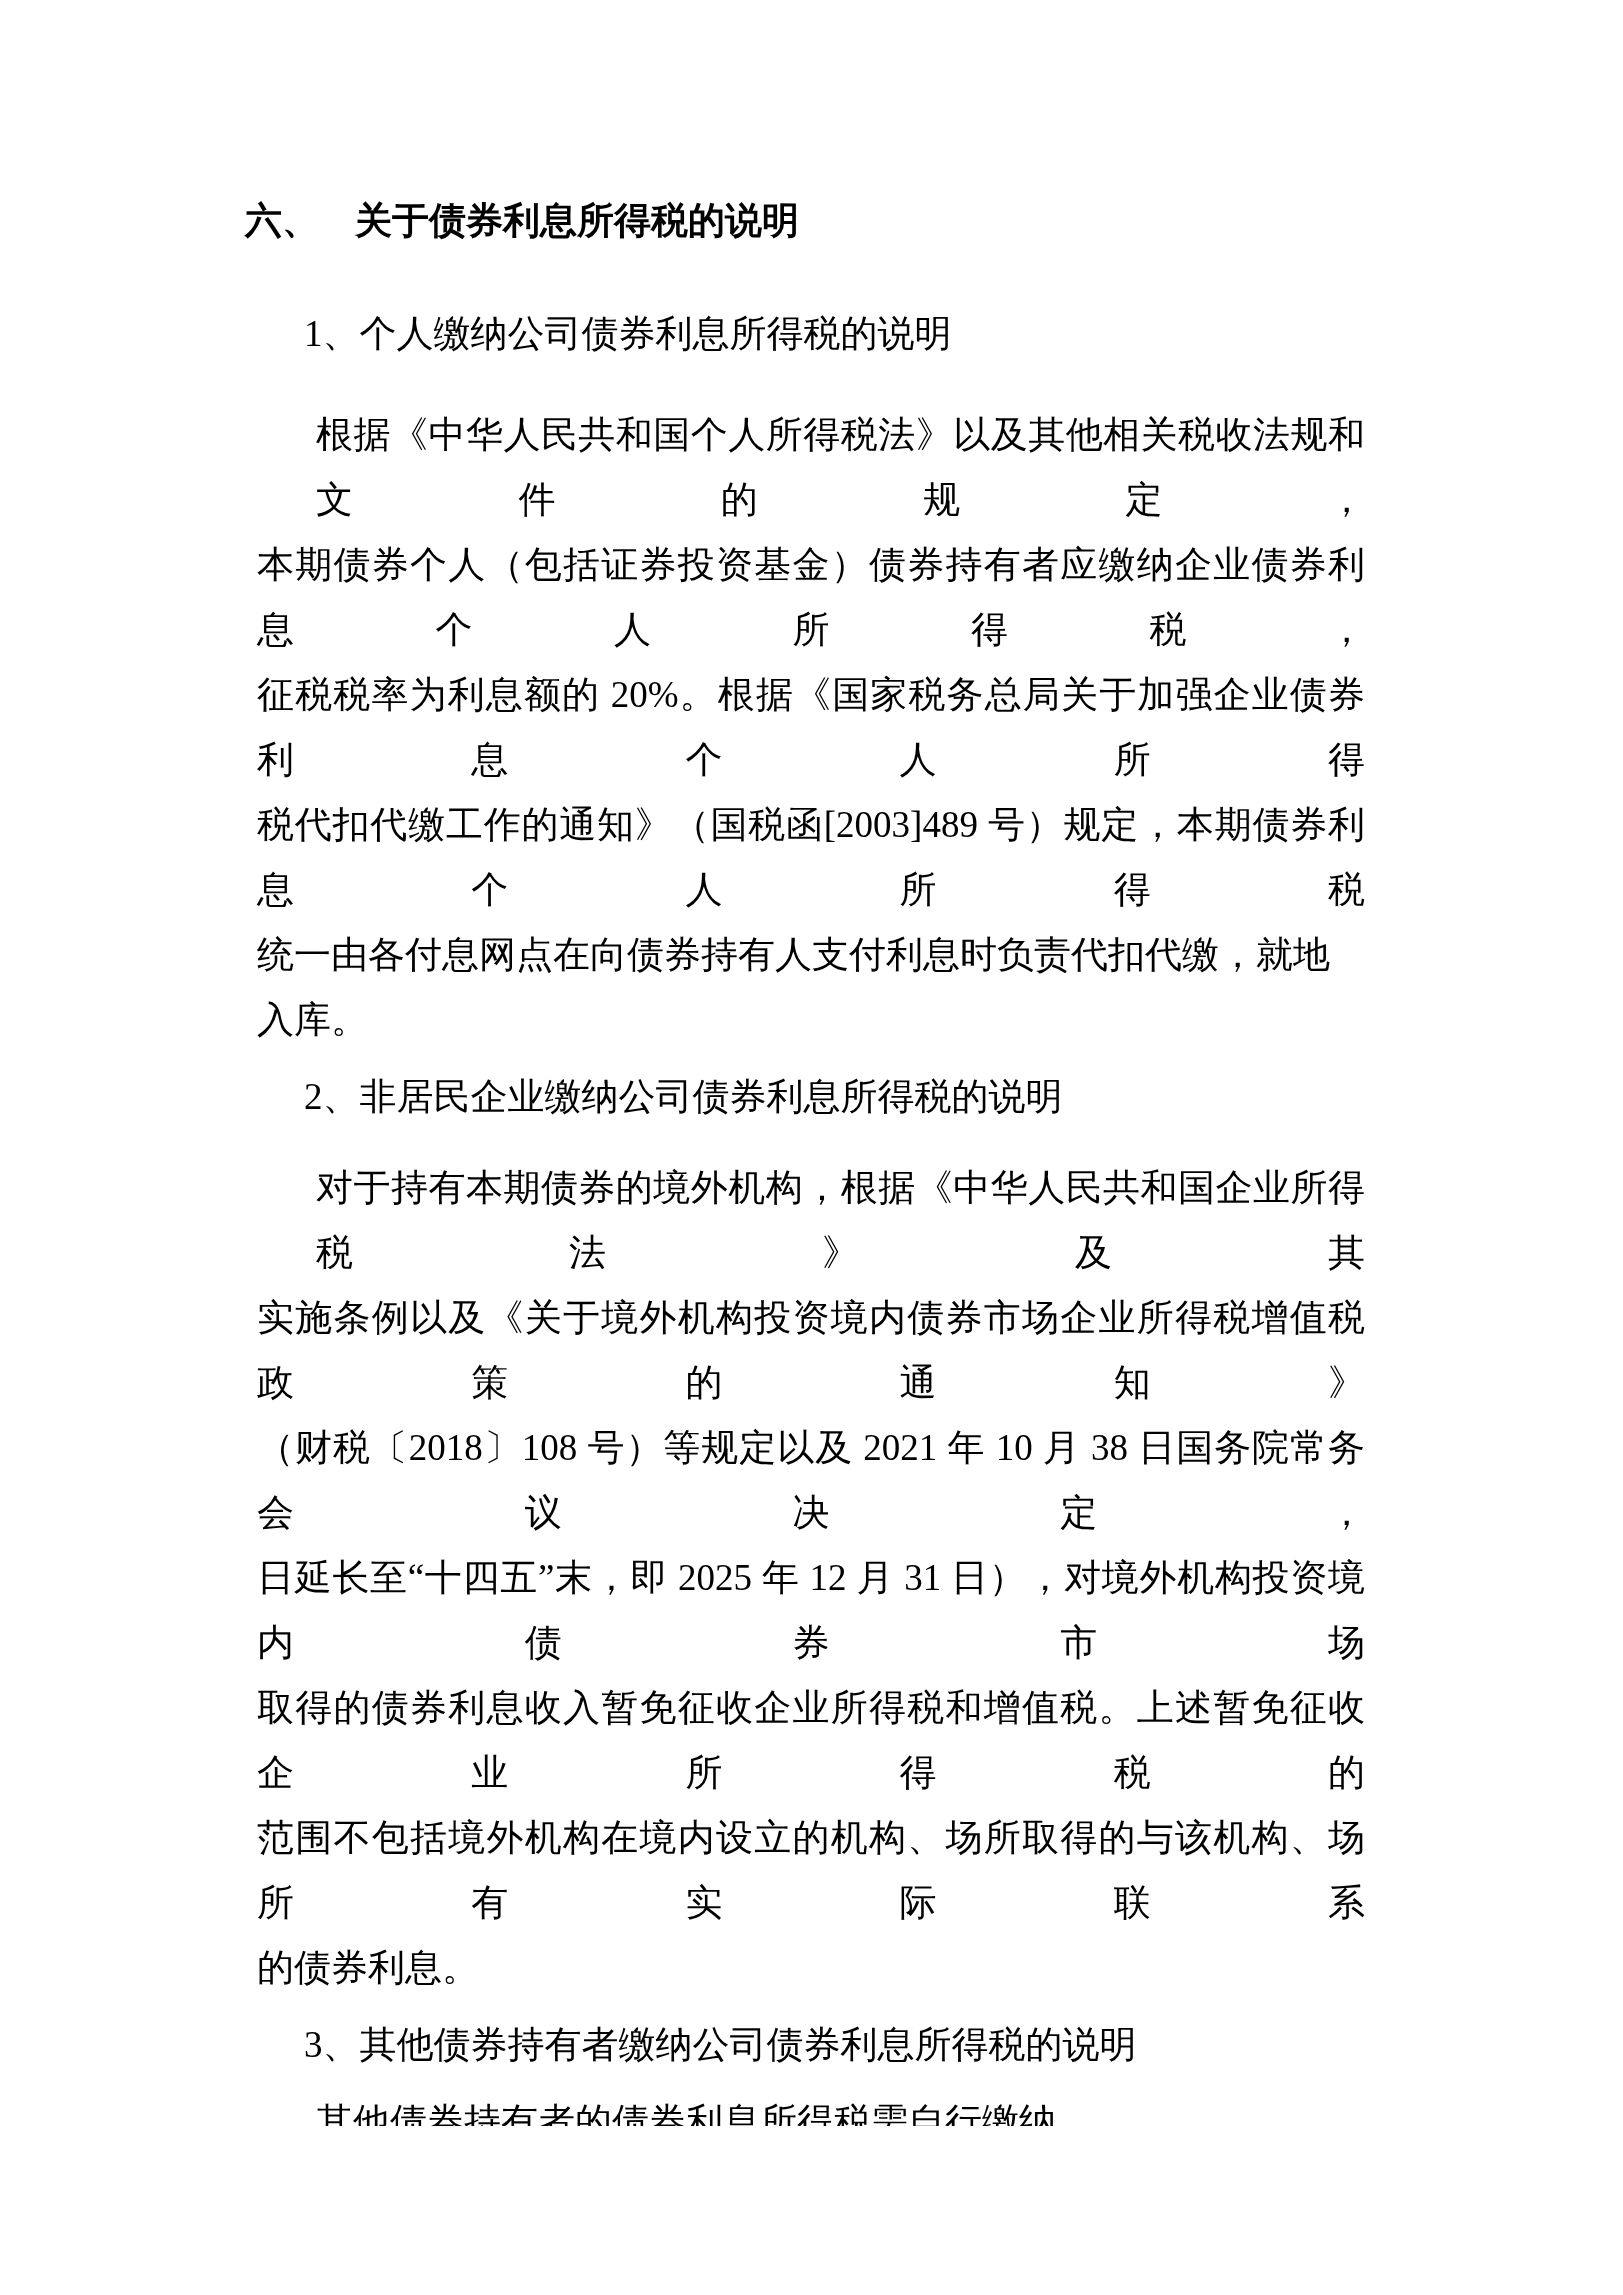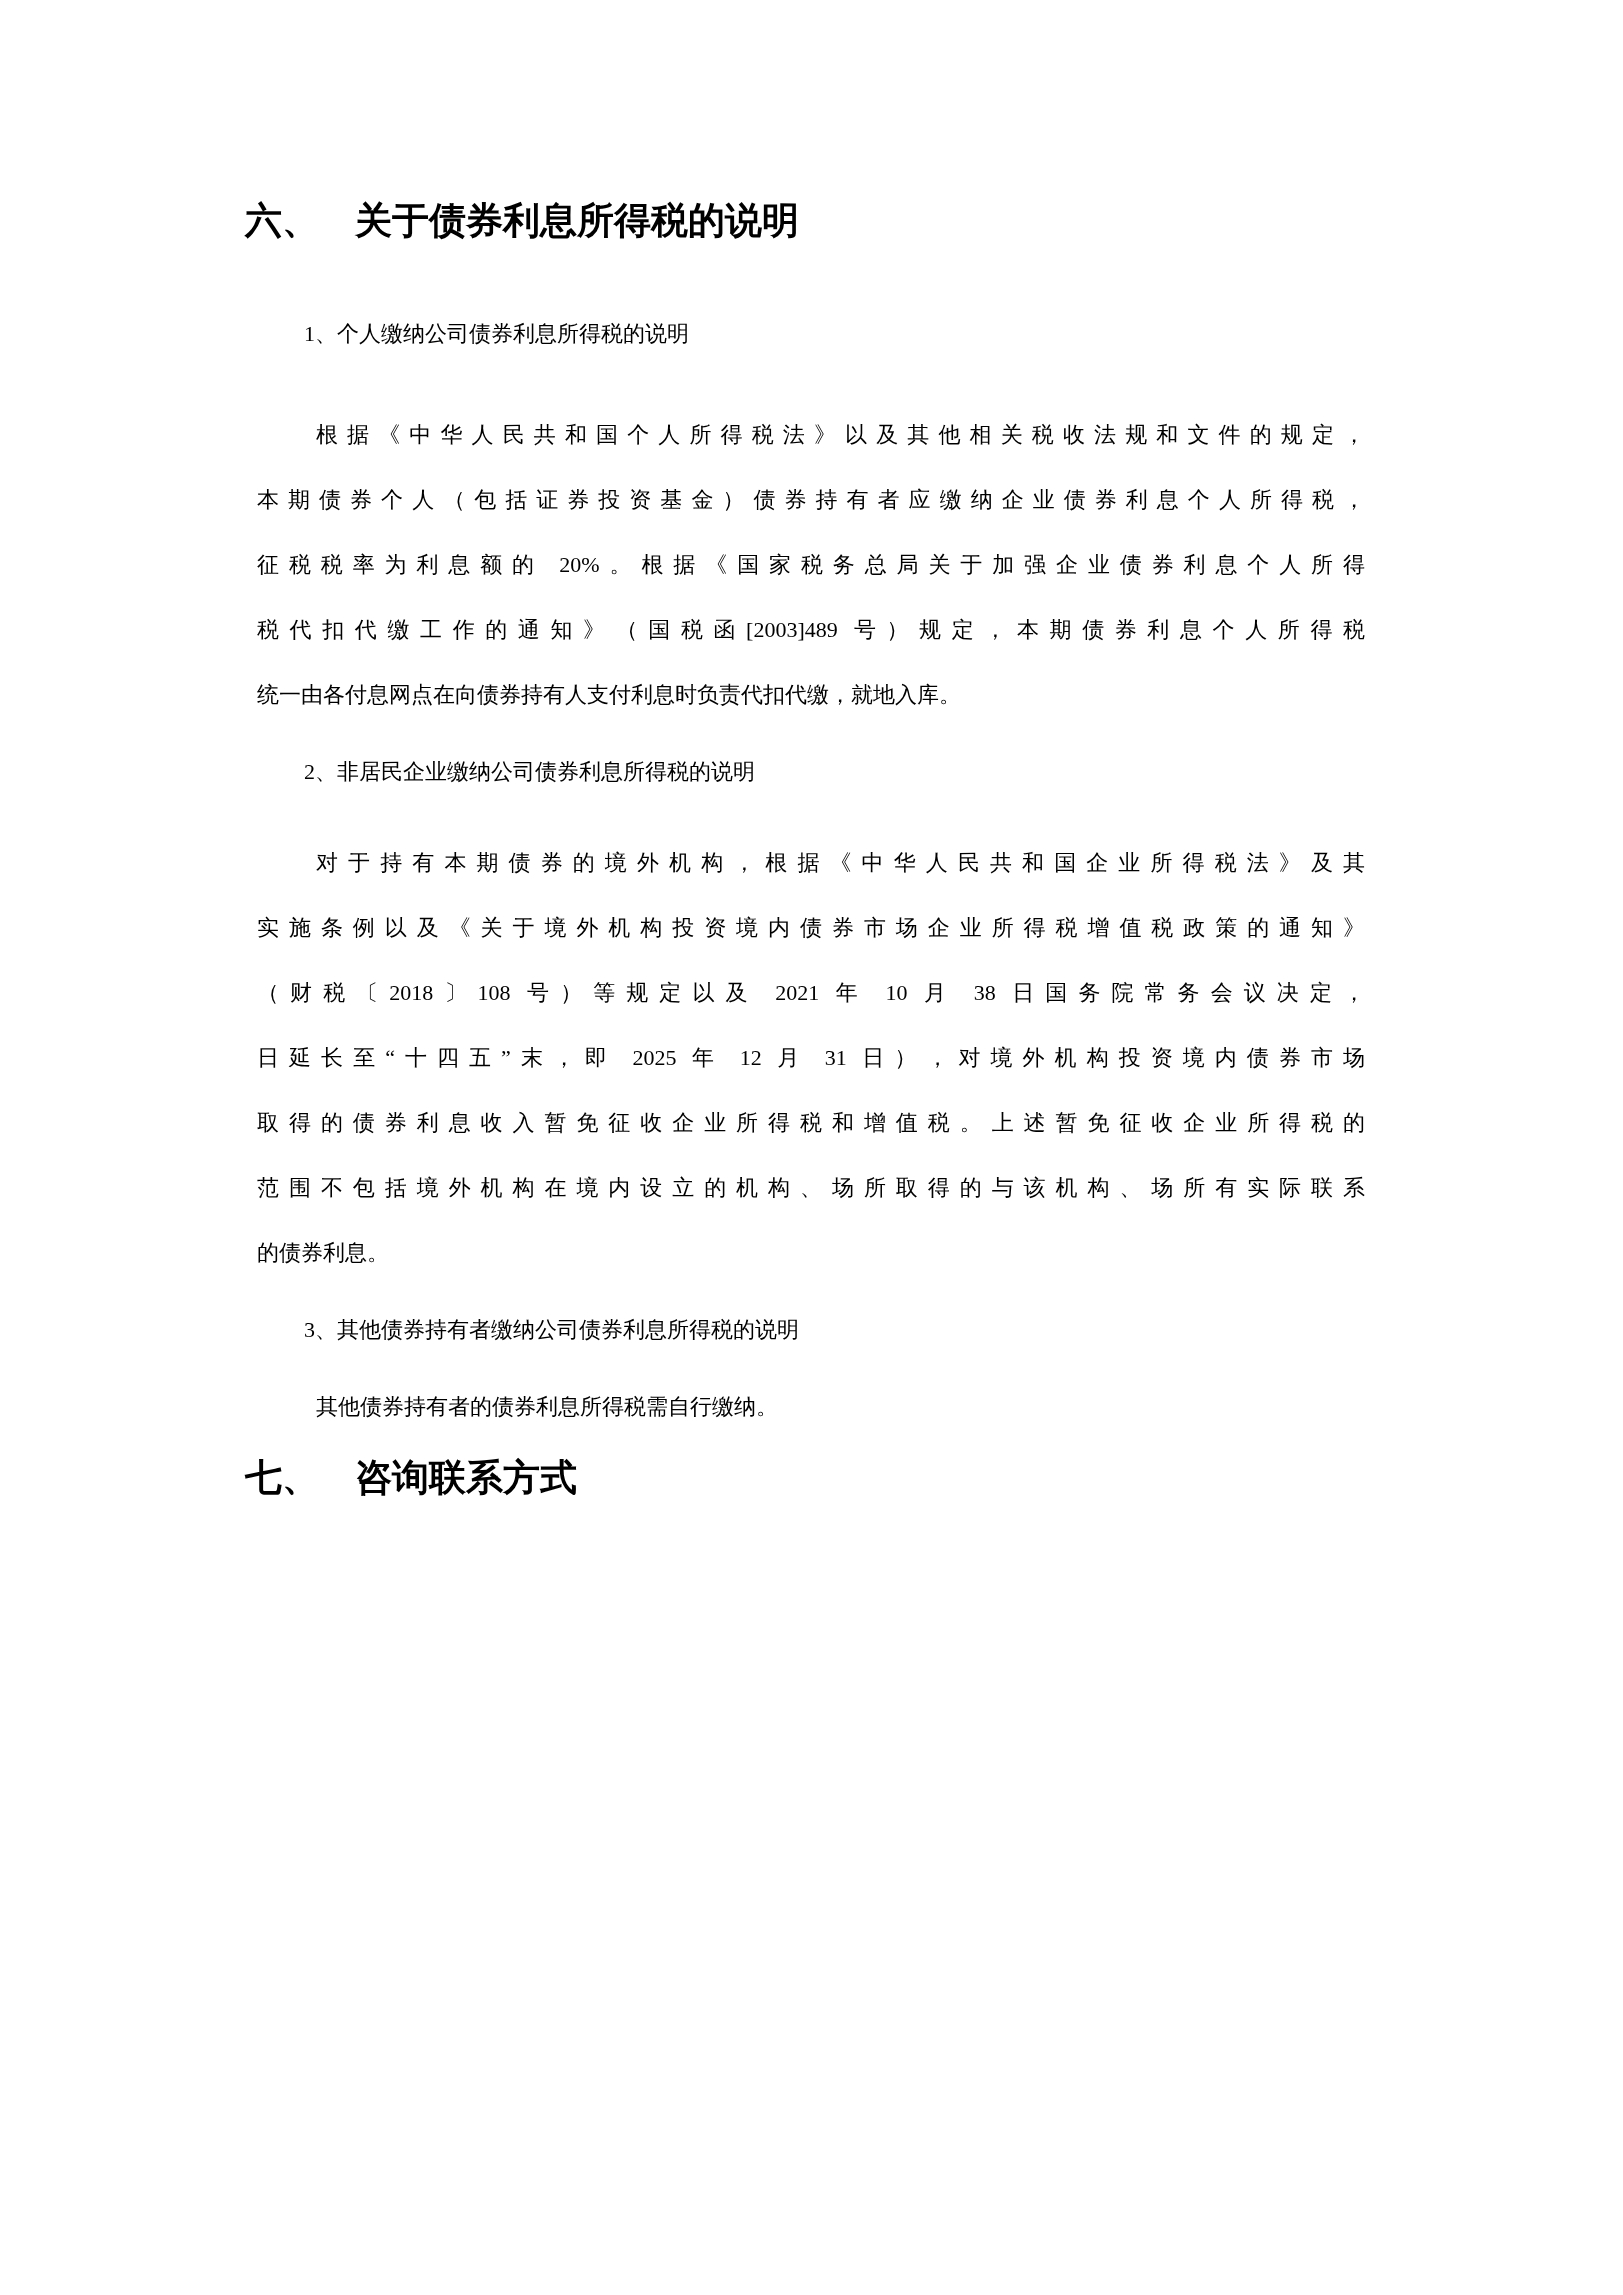--- a/index.html
+++ b/index.html
@@ -9,21 +9,21 @@
     background:#ffffff;color:#000000;
     font-family:"Liberation Serif","DejaVu Serif",serif;
     overflow:hidden;
   }
   .content{padding:196px 246px 0 245px;}
   .h1{font-size:37px;font-weight:bold;line-height:49px;white-space:nowrap;}
   .h1 .h1title{margin-left:36px;}
   .h1a{margin-bottom:56px;}
   .h1b{margin-top:14px;margin-bottom:33px;}
   .line{
-    font-size:22px;line-height:65px;
+    font-size:37px;line-height:65px;
     text-align:left;
   }
   .j{
     text-align:justify;
     text-align-last:justify;
     text-justify:inter-character;
   }
   .indent{padding-left:59px;}
   #sub1{margin-bottom:36px;}
   #sub2{margin-top:9.8px;margin-bottom:26px;}

